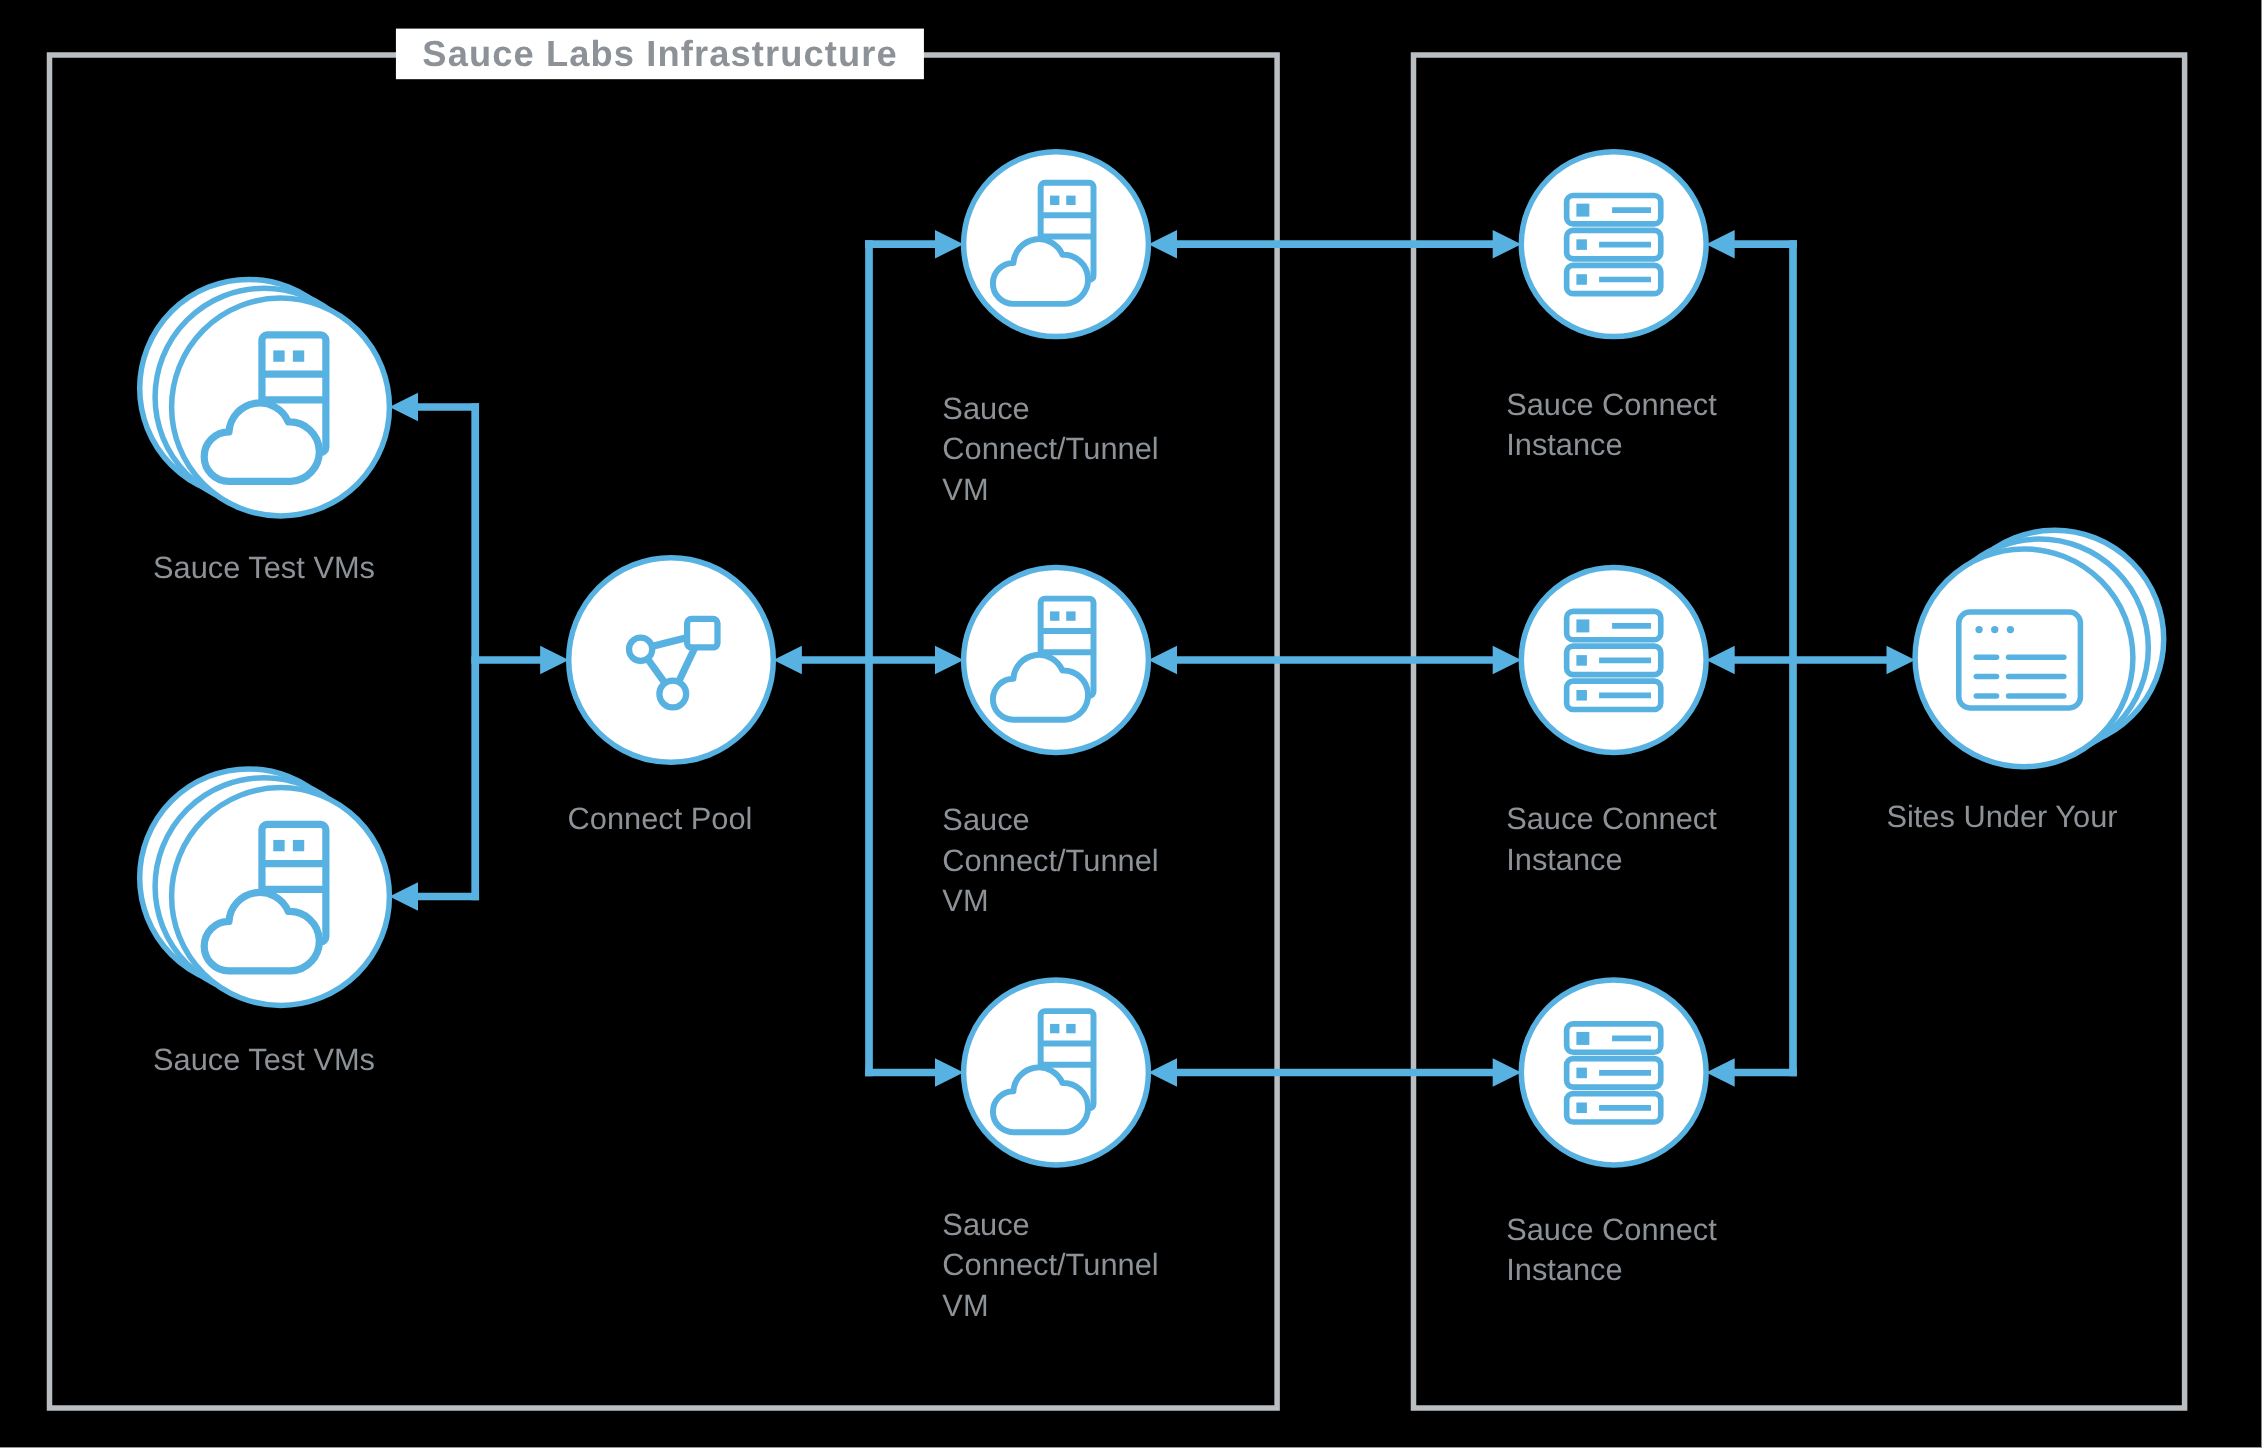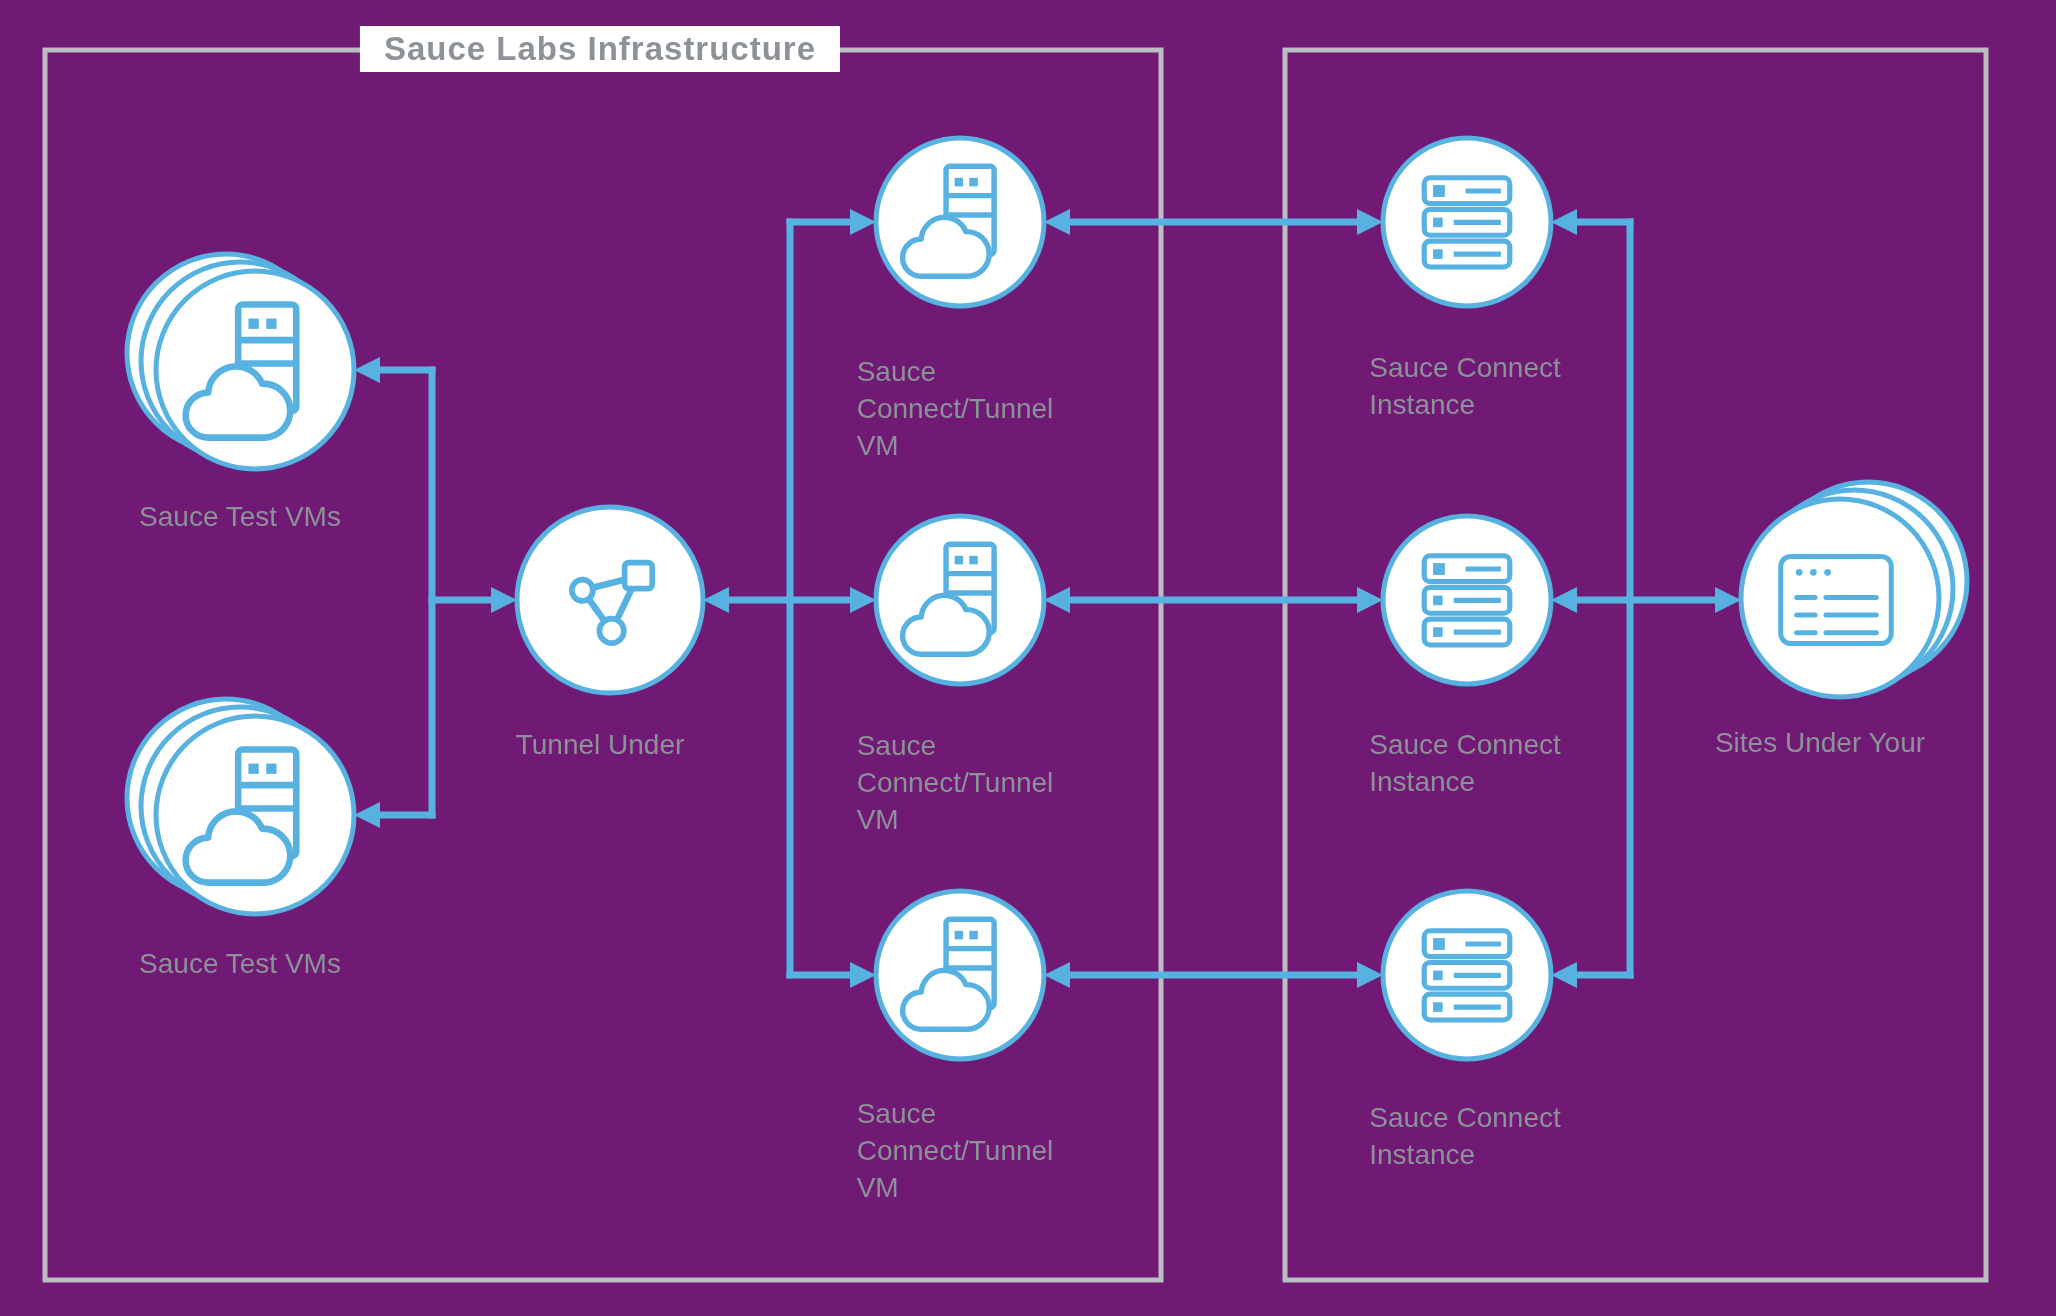--- a/index.html
+++ b/index.html
@@ -1,17 +1,17 @@
 <!DOCTYPE html>
 <html><head>
 <meta charset="utf-8">
 <style>
   html,body{margin:0;padding:0;background:#ffffff;}
   .canvas{
-    position:relative;width:2056px;height:1316px;background:#701a75;
+    position:relative;width:2056px;height:1316px;background:#000000;
     font-family:"Liberation Sans",sans-serif;overflow:hidden;
   }
   .canvas svg{position:absolute;left:0;top:0;}
   
   .boxr{fill:none;stroke:#b9bec2;stroke-width:5;}
   .circ{fill:#ffffff;stroke:#57b2e2;stroke-width:5;}
   .aline{stroke:#57b2e2;stroke-width:7;fill:none;stroke-linecap:square;}
   .ahead{fill:#57b2e2;stroke:none;}
   .iso{fill:#ffffff;stroke:#57b2e2;stroke-width:7;stroke-linejoin:round;}
   .iso6{fill:#ffffff;stroke:#57b2e2;stroke-width:6;stroke-linejoin:round;}
@@ -184,21 +184,21 @@
     <circle cx="1854" cy="589" r="99" class="circ"></circle>
     <circle cx="1840" cy="598" r="99" class="circ"></circle>
     <use href="#ic-browser" x="1769" y="533" width="134" height="134"></use>
   </g>
 </svg>
 
 <div class="title" style="left:600px;top:49px;">Sauce Labs Infrastructure</div>
 
 <div class="lbl" style="left:240px;top:516px;">Sauce Test VMs</div>
 <div class="lbl" style="left:240px;top:963px;">Sauce Test VMs</div>
-<div class="lbl" style="left:600px;top:744px;">Tunnel Under</div>
+<div class="lbl" style="left:600px;top:744px;">Connect Pool</div>
 <div class="lbl" style="left:955px;top:408px;">Sauce
 Connect/Tunnel
 VM</div>
 <div class="lbl" style="left:955px;top:782px;">Sauce
 Connect/Tunnel
 VM</div>
 <div class="lbl" style="left:955px;top:1150px;">Sauce
 Connect/Tunnel
 VM</div>
 <div class="lbl" style="left:1465px;top:386px;">Sauce Connect

